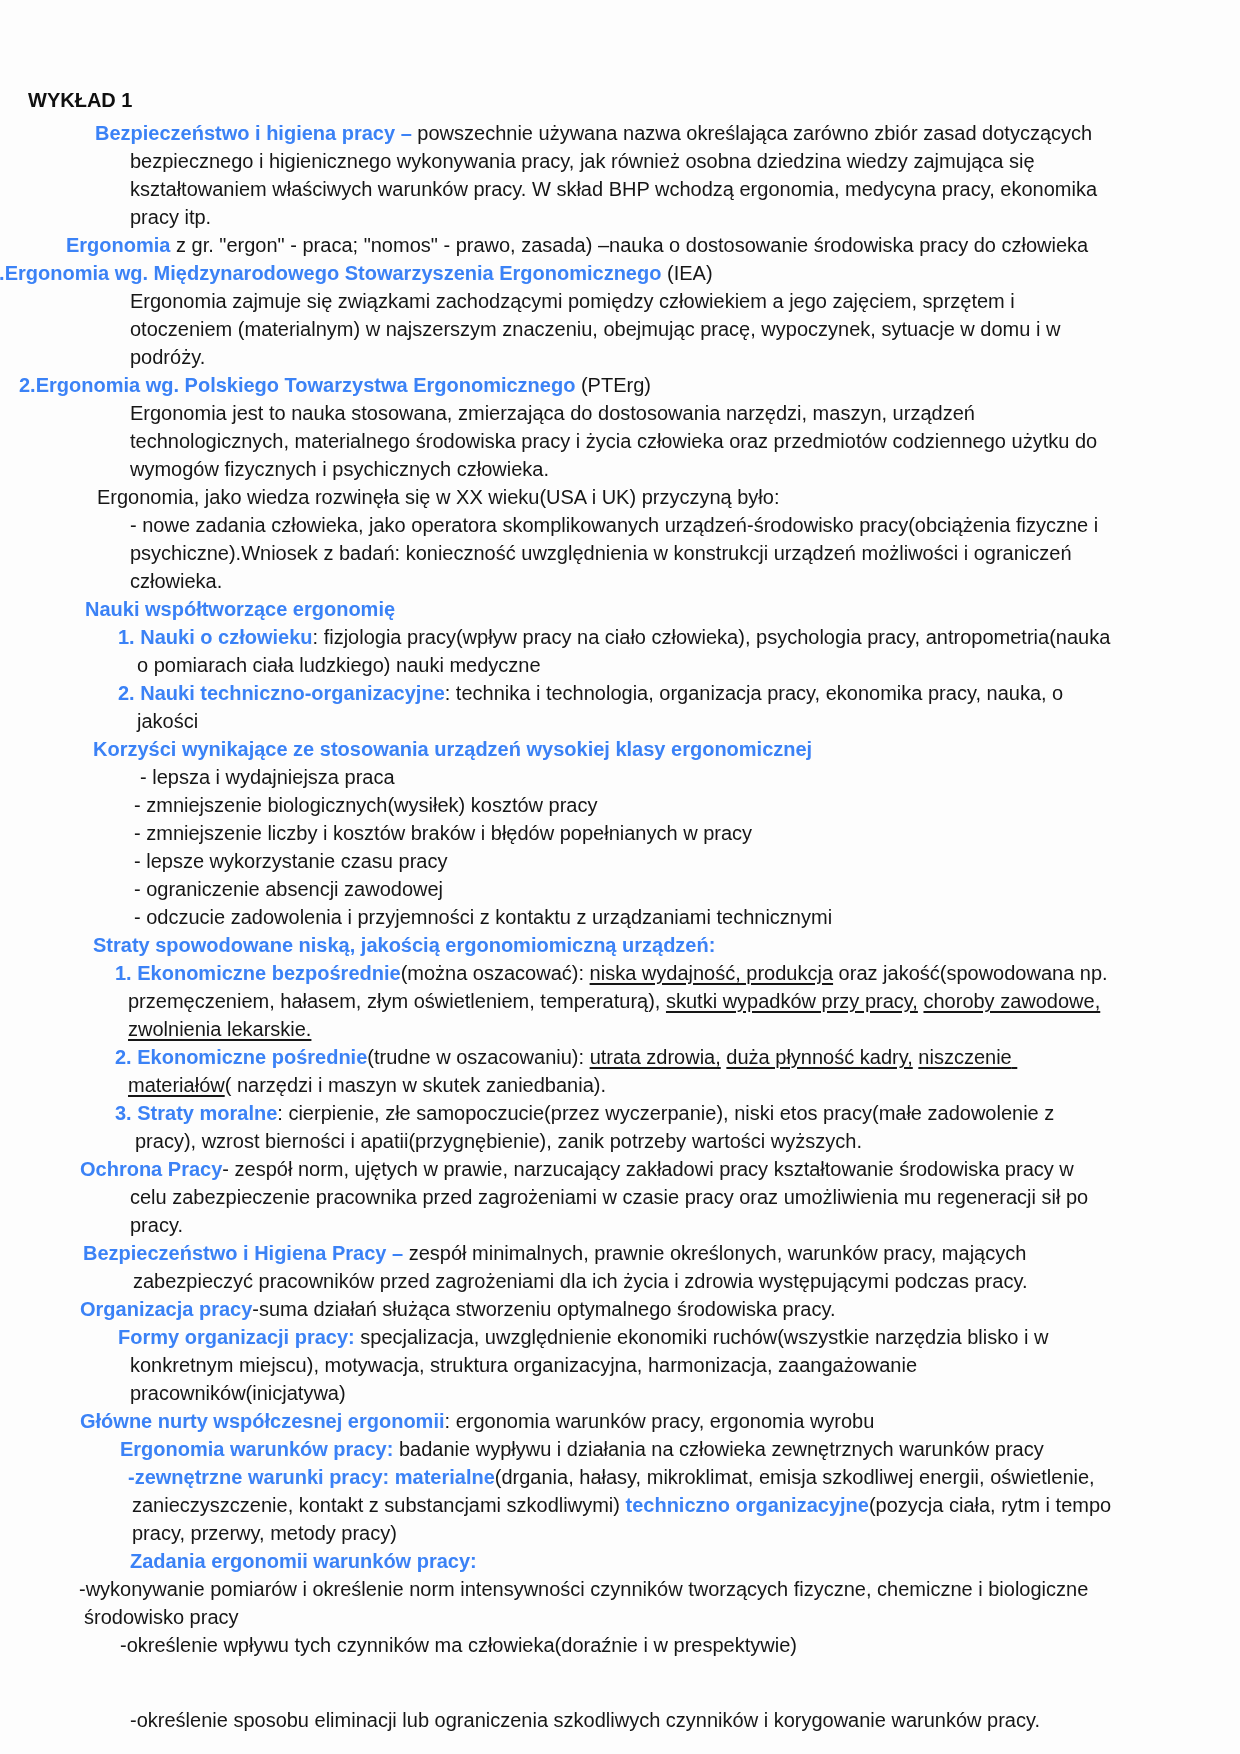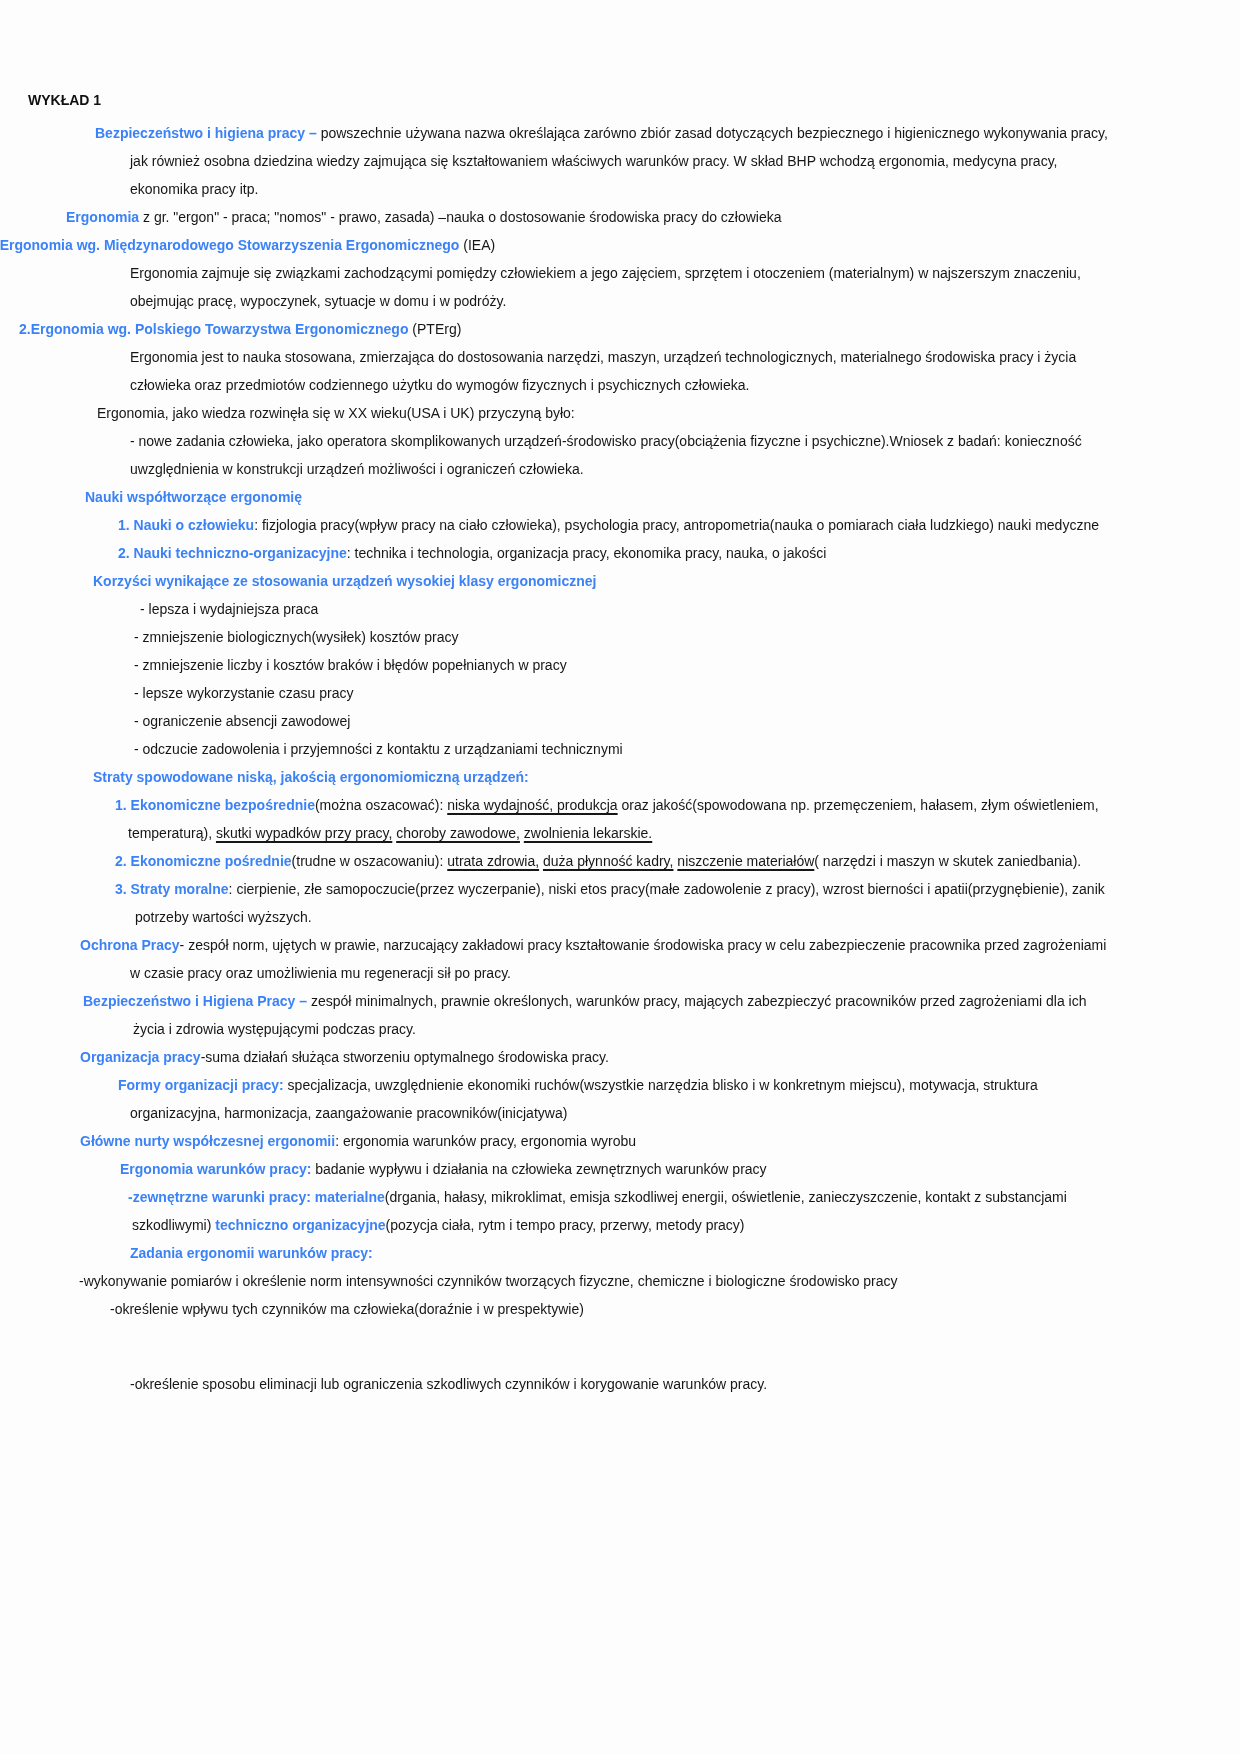--- a/index.html
+++ b/index.html
@@ -8,21 +8,21 @@
     background: #ffffff;
   }
   .page {
     position: relative;
     width: 1240px;
     height: 1754px;
     background: #fdfdfd;
     box-sizing: border-box;
     padding: 86px 128px 0 0;
     font-family: "Liberation Sans", sans-serif;
-    font-size: 14px;
+    font-size: 20px;
     line-height: 28px;
     color: #161616;
     overflow: hidden;
   }
   .doc-title {
     font-weight: 700;
     padding-left: 28px;
     margin: 0 0 5px 0;
     color: #101010;
   }
@@ -67,16 +67,16 @@
       <div class="para" style="padding-left: 135px; text-indent: -20px;"><span class="seg b">3. Straty moralne</span><span class="seg">: cierpienie, złe samopoczucie(przez wyczerpanie), niski etos pracy(małe zadowolenie z pracy), wzrost bierności i apatii(przygnębienie), zanik potrzeby wartości wyższych.</span></div>
       <div class="para" style="padding-left: 130px; text-indent: -50px;"><span class="seg b">Ochrona Pracy</span><span class="seg">- zespół norm, ujętych w prawie, narzucający zakładowi pracy kształtowanie środowiska pracy w celu zabezpieczenie pracownika przed zagrożeniami w czasie pracy oraz umożliwienia mu regeneracji sił po pracy.</span></div>
       <div class="para" style="padding-left: 133px; text-indent: -50px;"><span class="seg b">Bezpieczeństwo i Higiena Pracy – </span><span class="seg">zespół minimalnych, prawnie określonych, warunków pracy, mających zabezpieczyć pracowników przed zagrożeniami dla ich życia i zdrowia występującymi podczas pracy.</span></div>
       <div class="para" style="padding-left: 130px; text-indent: -50px;"><span class="seg b">Organizacja pracy</span><span class="seg">-suma działań służąca stworzeniu optymalnego środowiska pracy.</span></div>
       <div class="para" style="padding-left: 130px; text-indent: -12px;"><span class="seg b">Formy organizacji pracy:</span><span class="seg"> specjalizacja, uwzględnienie ekonomiki ruchów(wszystkie narzędzia blisko i w konkretnym miejscu), motywacja, struktura organizacyjna, harmonizacja, zaangażowanie pracowników(inicjatywa)</span></div>
       <div class="para" style="padding-left: 130px; text-indent: -50px;"><span class="seg b">Główne nurty współczesnej ergonomii</span><span class="seg">: ergonomia warunków pracy, ergonomia wyrobu</span></div>
       <div class="para" style="padding-left: 128px; text-indent: -8px;"><span class="seg b">Ergonomia warunków pracy:</span><span class="seg"> badanie wypływu i działania na człowieka zewnętrznych warunków pracy</span></div>
       <div class="para" style="padding-left: 132px; text-indent: -4px;"><span class="seg b">-zewnętrzne warunki pracy: materialne</span><span class="seg">(drgania, hałasy, mikroklimat, emisja szkodliwej energii, oświetlenie, zanieczyszczenie, kontakt z substancjami szkodliwymi) </span><span class="seg b">techniczno organizacyjne</span><span class="seg">(pozycja ciała, rytm i tempo pracy, przerwy, metody pracy)</span></div>
       <div class="para" style="padding-left: 130px; text-indent: 0px;"><span class="seg b">Zadania ergonomii warunków pracy:</span></div>
       <div class="para" style="padding-left: 84px; text-indent: -5px;"><span class="seg">-wykonywanie pomiarów i określenie norm intensywności czynników tworzących fizyczne, chemiczne i biologiczne środowisko pracy</span></div>
-      <div class="para" style="padding-left: 110px; text-indent: 0px;"><span class="seg">-określenie wpływu tych czynników ma człowieka(doraźnie i w prespektywie)</span></div>
+      <div class="para" style="padding-left: 110px; text-indent: 0px; margin-left: 10px;"><span class="seg">-określenie wpływu tych czynników ma człowieka(doraźnie i w prespektywie)</span></div>
       <div class="para" style="padding-left: 130px; text-indent: 0px; margin-top: 47px;"><span class="seg">-określenie sposobu eliminacji lub ograniczenia szkodliwych czynników i korygowanie warunków pracy.</span></div>
     </div>
 </div>
 
 </body></html>

